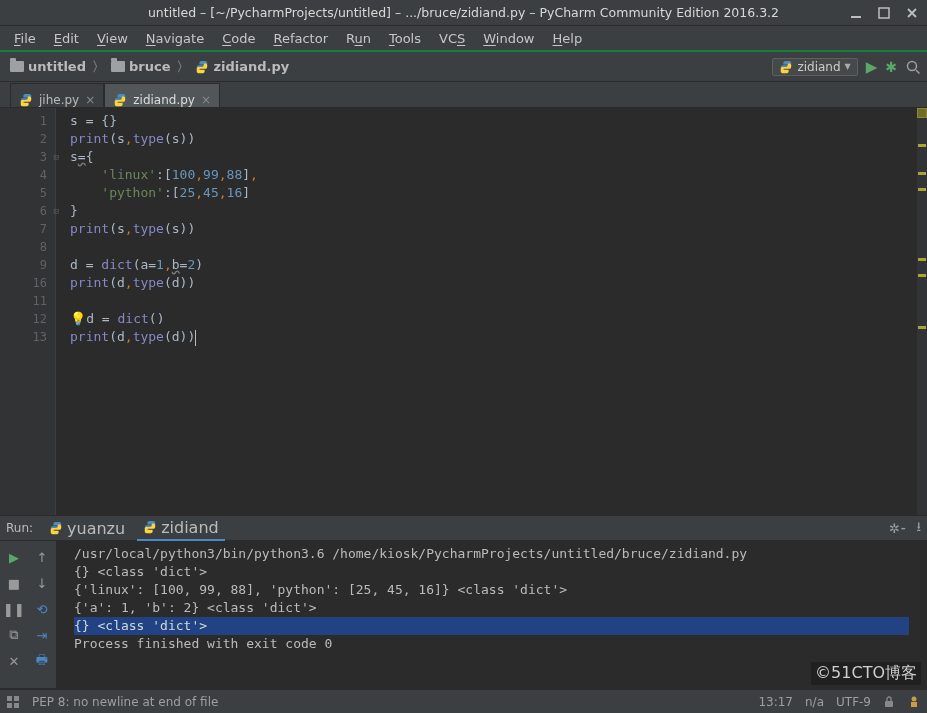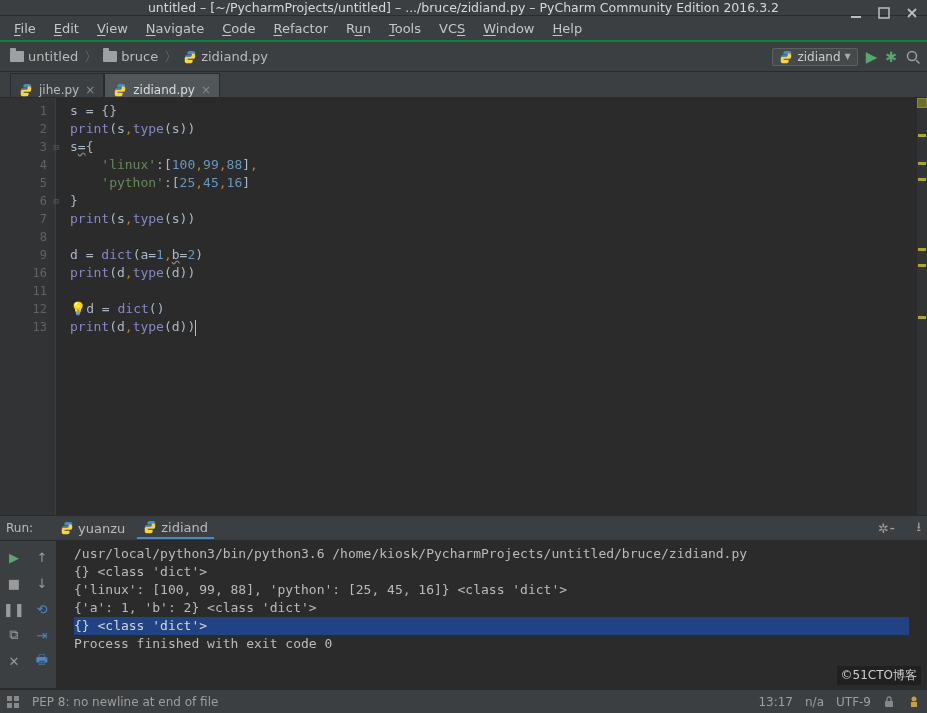--- a/index.html
+++ b/index.html
@@ -11,21 +11,21 @@
     width:927px;
     height:713px;
     overflow:hidden;
     display:flex;
     flex-direction:column;
   }
   .mono { font-family:"DejaVu Sans Mono","Consolas",monospace; }
 
   
   .titlebar {
-    height:16px;
+    height:26px;
     background:#3c3f41;
     display:flex;
     align-items:center;
     justify-content:center;
     position:relative;
     border-bottom:1px solid #2b2b2b;
   }
   .titlebar .title { color:#d8d8d8; font-size:12.5px; }
   .winbtns { position:absolute; right:8px; top:0; height:26px; display:flex; align-items:center; gap:14px; }
   .winbtn { width:14px; height:14px; display:flex; align-items:center; justify-content:center; color:#bdbdbd; }
@@ -47,21 +47,21 @@
   
   .navbar {
     height:30px;
     background:#3c3f41;
     border-bottom:1px solid #2b2b2b;
     display:flex;
     align-items:center;
     padding:0 6px;
     gap:2px;
   }
-  .breadcrumb { display:flex; align-items:flex-end; gap:2px; flex:1; }
+  .breadcrumb { display:flex; align-items:flex-end; gap:2px; flex:1;font-weight:bold; }
   .crumb { display:flex; align-items:center; gap:4px; color:#bbbbbb; padding:2px 4px; }
   .crumb-sep { color:#7a7a7a; }
   .folder-icon { width:14px; height:11px; background:#9da1a3; border-radius:1px; position:relative; }
   .folder-icon::before { content:""; position:absolute; top:-3px; left:0; width:6px; height:3px; background:#9da1a3; border-radius:1px 1px 0 0; }
   .py-icon { width:14px; height:14px; }
   .nav-right { display:flex; align-items:center; gap:8px; }
   .runselect {
     background:#45494a;
     border:1px solid #5e6060;
     padding:1px 6px;
@@ -140,24 +140,24 @@
 
   
   .tool-header {
     height:26px;
     background:#3c3f41;
     border-top:1px solid #2b2b2b;
     border-bottom:1px solid #2b2b2b;
     display:flex;
     align-items:center;
     padding:0 6px;
-    gap:21px;
+    gap:10px;
   }
   .tool-header .label { color:#bbbbbb; font-size:12px; }
-  .tool-header .run-tab { display:flex; align-items:center; gap:4px; font-size:13px; color:#bbb; padding:2px 6px;}
+  .tool-header .run-tab { display:flex; align-items:center; gap:4px; font-size:16px; color:#bbb; padding:2px 6px;}
   .tool-header .run-tab.active { border-bottom:2px solid #4a88c7; }
   .tool-header .spacer{flex:1;}
   .gear-ic{color:#9d9d9d;}
 
   .runpane {
     height:148px;
     display:flex;
     background:#2b2b2b;
     border-bottom:1px solid #2b2b2b;
   }
@@ -194,21 +194,21 @@
     align-items:center;
     padding:0 6px;
     gap:12px;
     font-size:12px;
     color:#9e9e9e;
   }
   .statusbar .spacer{flex:1;}
   .lock-ic{width:12px;height:12px;}
   .watermark{
     position:absolute; right:6px; bottom:28px; color:#cfcfcf;
-    font-size:12px; background:rgba(0,0,0,0.25); padding:1px 4px;margin-top:42px;
+    font-size:16px; background:rgba(0,0,0,0.25); padding:1px 4px;margin-top:42px;
   }
 
   svg { display:block; }
 </style>
 </head>
 <body>
 
 <div class="titlebar">
   <span class="title">untitled – [~/PycharmProjects/untitled] – .../bruce/zidiand.py – PyCharm Community Edition 2016.3.2</span>
   <div class="winbtns">

